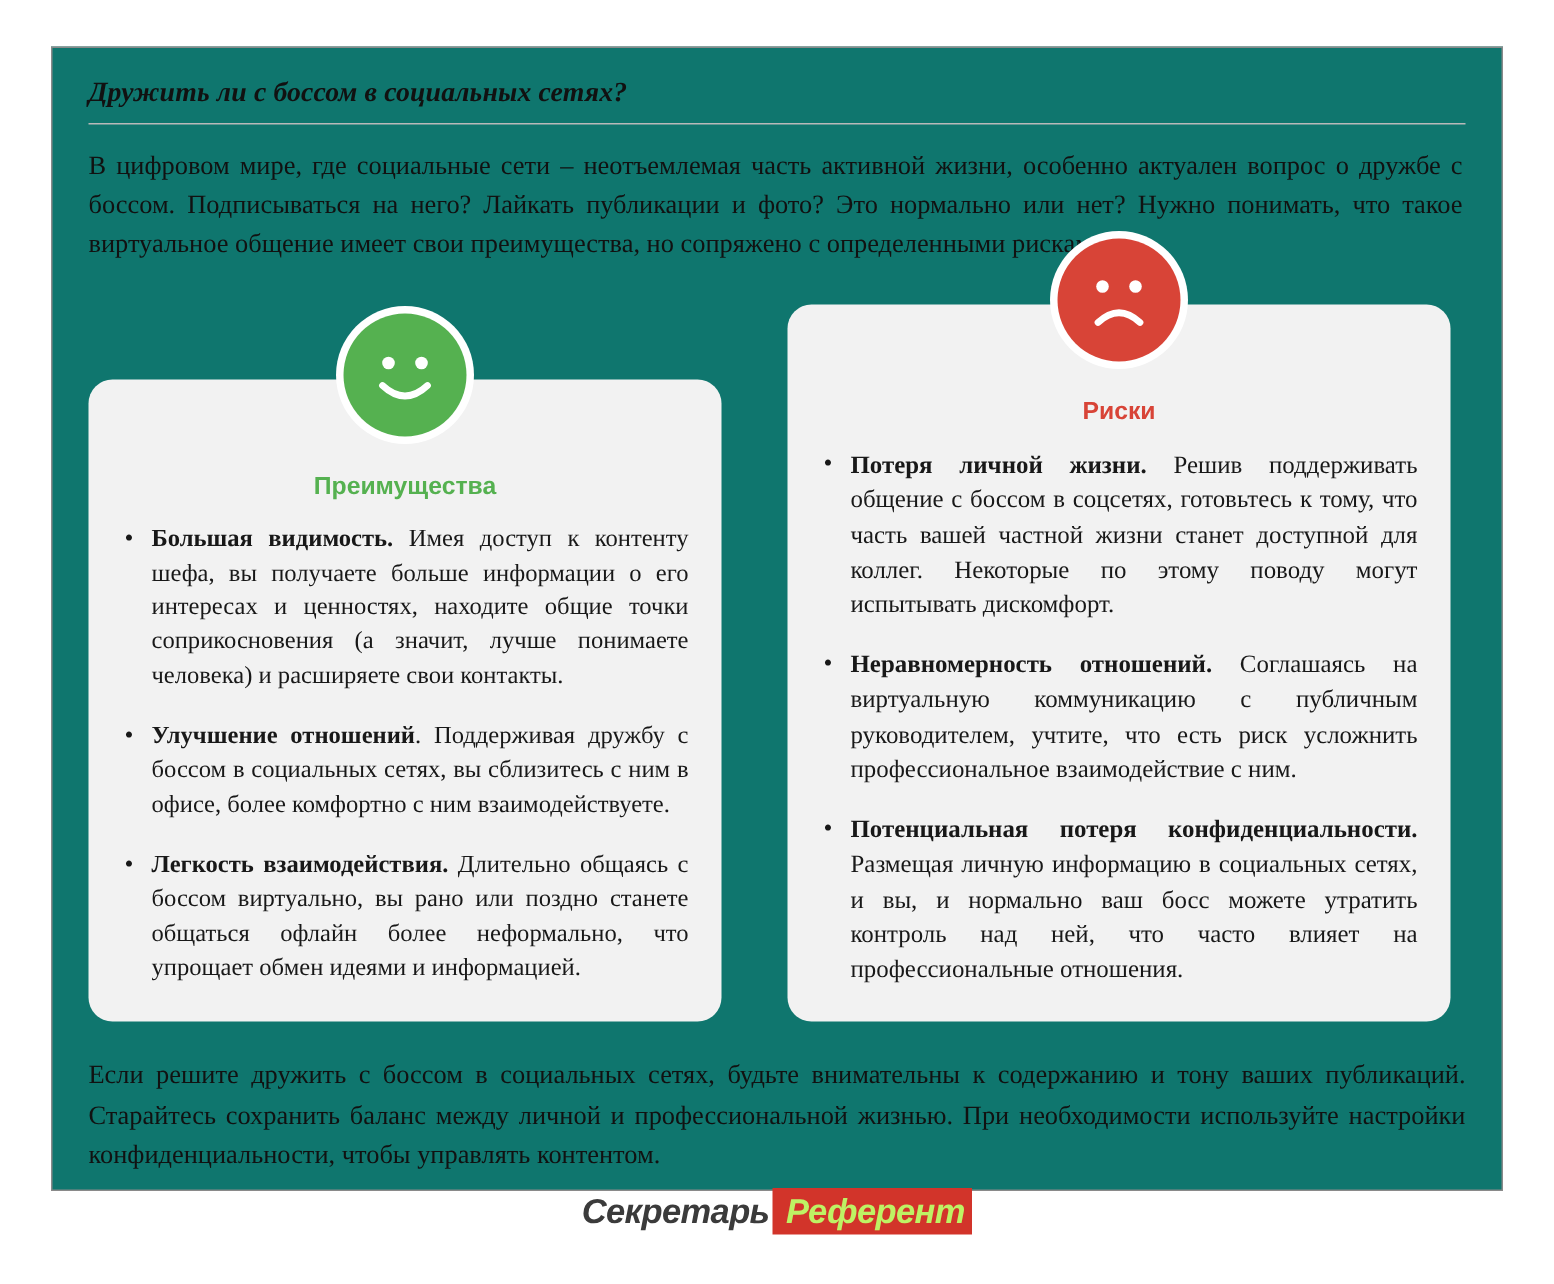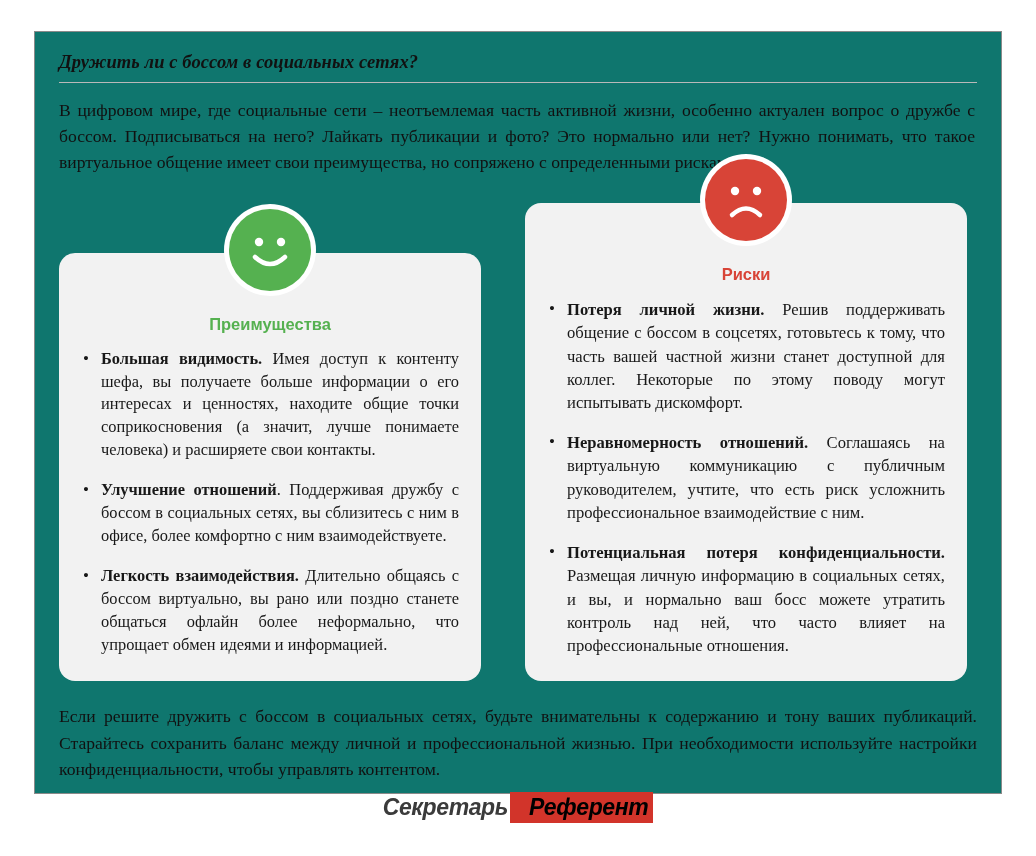--- a/index.html
+++ b/index.html
@@ -164,22 +164,22 @@
     font-family: "Liberation Sans", sans-serif;
     font-weight: bold;
     font-style: italic;
     font-size: 23px;
     letter-spacing: -0.4px;
     line-height: 1;
   }
   .logo .word1 { color: #3b3b3b; text-align: right; }
   .logo .word2 {
     background: #d2342a;
-    color: #000000;
-    padding: 2px 5px 3px 19px;
+    color: #bef264;
+    padding: 2px 5px 3px 9px;
     margin-left: 2px;
   }
   .logo-sub {
     margin-top: 7px;
     font-family: "Liberation Sans", sans-serif;
     font-size: 10.5px;
     letter-spacing: 0.8px;
     color: #4a4a4a;
   }
 </style>

